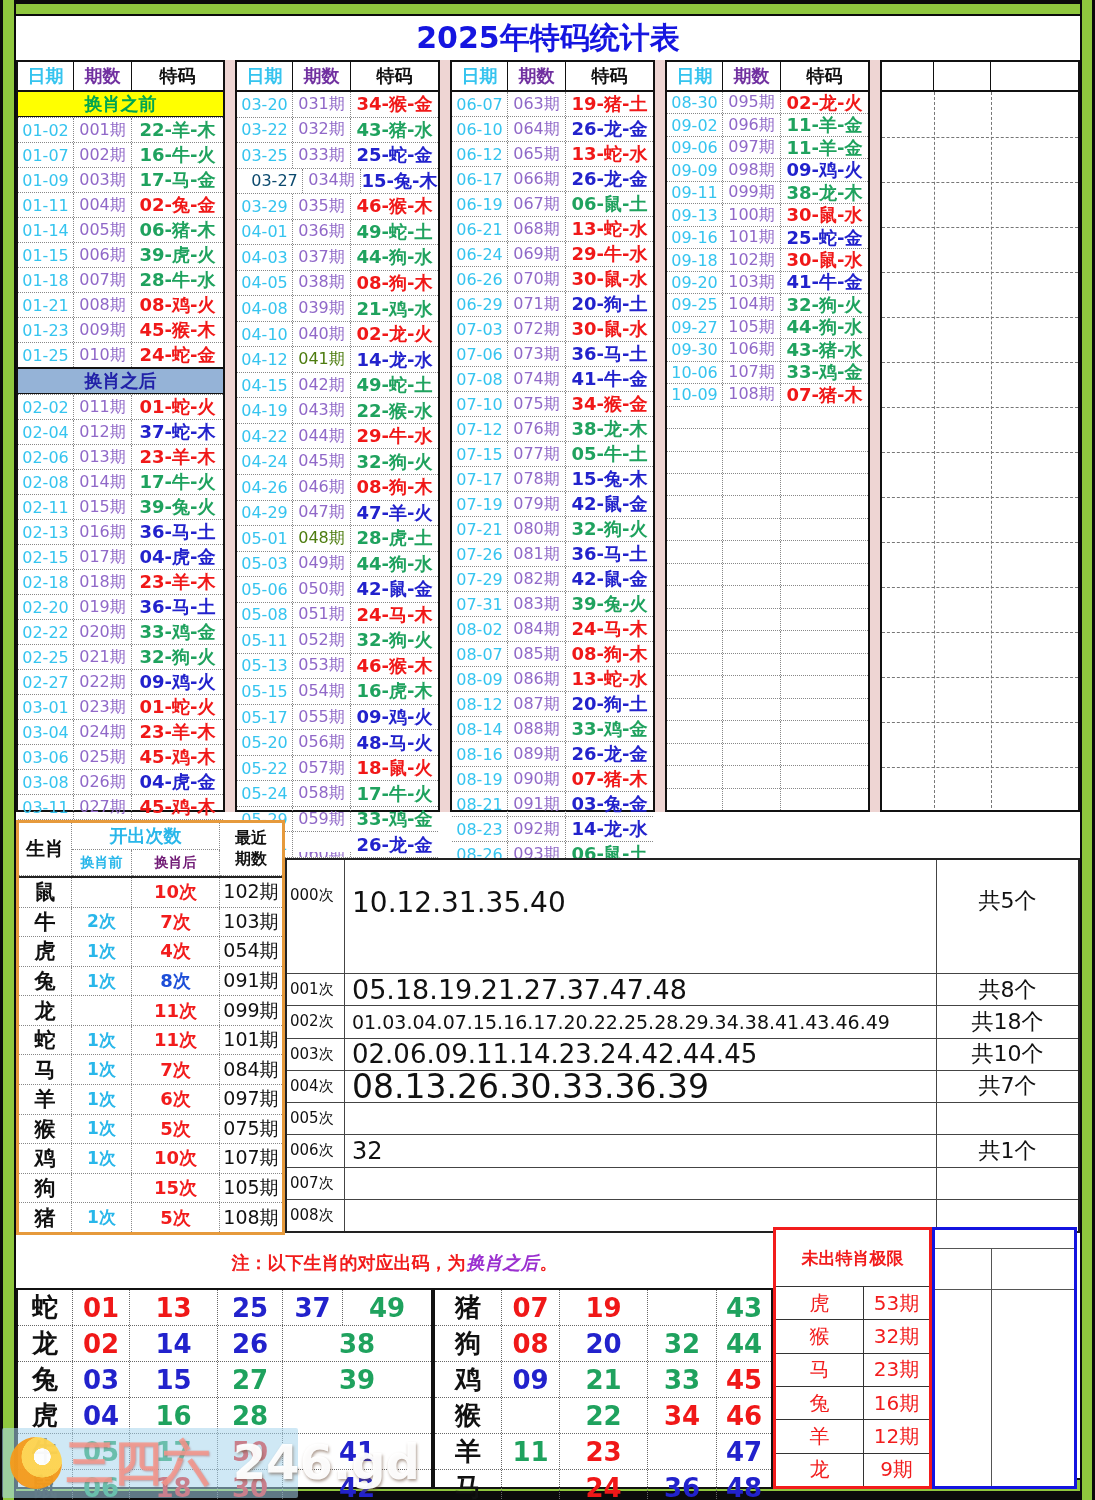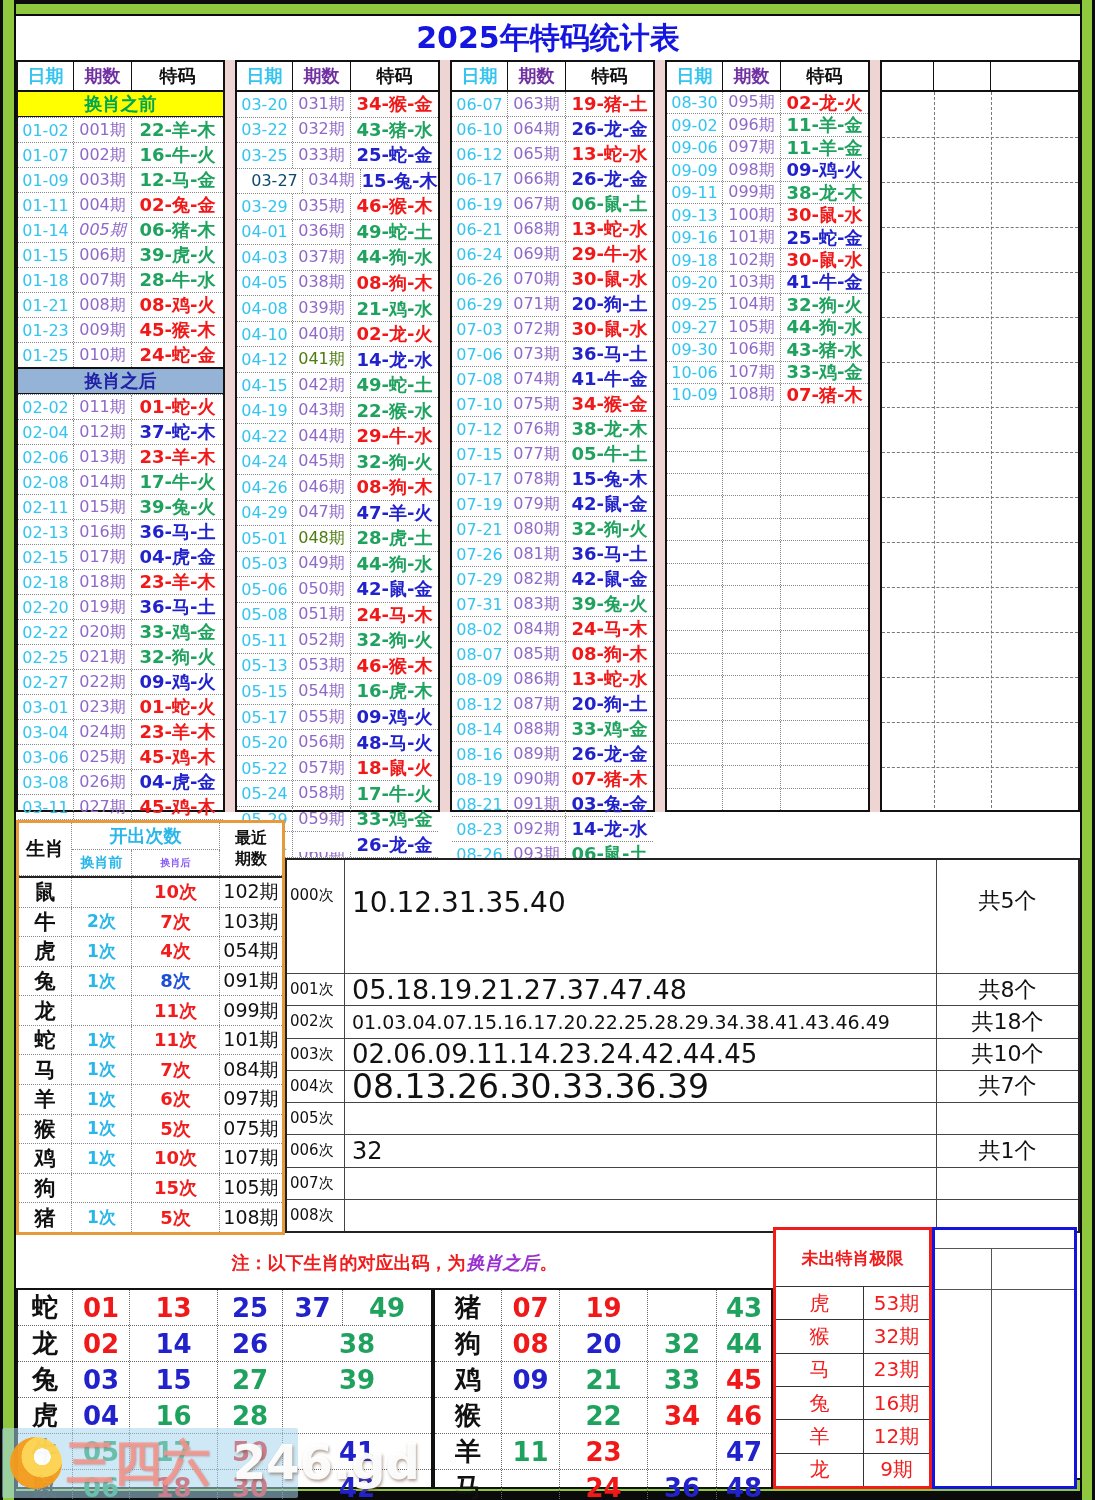--- a/index.html
+++ b/index.html
@@ -115,30 +115,30 @@
             <div class="c code" style="color: rgb(31, 162, 94);">22-羊-木</div>
           </div>
           <div class="mrow">
             <div class="c date" style="color: rgb(53, 196, 239);">01-07</div>
             <div class="c per" style="color: rgb(144, 104, 200);">002期</div>
             <div class="c code" style="color: rgb(31, 162, 94);">16-牛-火</div>
           </div>
           <div class="mrow">
             <div class="c date" style="color: rgb(53, 196, 239);">01-09</div>
             <div class="c per" style="color: rgb(144, 104, 200);">003期</div>
-            <div class="c code" style="color: rgb(31, 162, 94);">12-马-金</div>
+            <div class="c code" style="color: rgb(31, 162, 94);">17-马-金</div>
           </div>
           <div class="mrow">
             <div class="c date" style="color: rgb(53, 196, 239);">01-11</div>
             <div class="c per" style="color: rgb(144, 104, 200);">004期</div>
             <div class="c code" style="color: rgb(240, 24, 24);">02-兔-金</div>
           </div>
           <div class="mrow">
             <div class="c date" style="color: rgb(53, 196, 239);">01-14</div>
-            <div class="c per" style="color: rgb(144, 104, 200); font-style: italic;">005期</div>
+            <div class="c per" style="color: rgb(144, 104, 200);">005期</div>
             <div class="c code" style="color: rgb(31, 162, 94);">06-猪-木</div>
           </div>
           <div class="mrow">
             <div class="c date" style="color: rgb(53, 196, 239);">01-15</div>
             <div class="c per" style="color: rgb(144, 104, 200);">006期</div>
             <div class="c code" style="color: rgb(31, 162, 94);">39-虎-火</div>
           </div>
           <div class="mrow">
             <div class="c date" style="color: rgb(53, 196, 239);">01-18</div>
             <div class="c per" style="color: rgb(144, 104, 200);">007期</div>
@@ -802,21 +802,21 @@
         <div class="hline" style="top: 630px;"></div>
         <div class="hline" style="top: 675px;"></div>
       </div>
   </div>
 
   <div id="stats-table" style="border-color: rgb(230, 154, 60);">
     <div id="st-head">
         <div class="sc" style="left: 0px; top: 0px; width: 53px; height: 53px; font-size: 19px; color: rgb(17, 17, 17);">生肖</div>
         <div class="sc" style="left: 53px; top: 0px; width: 148px; height: 27px; font-size: 18px; color: rgb(41, 183, 234);">开出次数</div>
         <div class="sc" style="left: 53px; top: 27px; width: 60px; height: 26px; font-size: 14px; color: rgb(41, 183, 234);">换肖前</div>
-        <div class="sc" style="left: 113px; top: 27px; width: 88px; height: 26px; font-size: 10px; color: #8b5cf6; text-align: center;">换肖后</div>
+        <div class="sc" style="left: 113px; top: 27px; width: 88px; height: 26px; font-size: 14px; color: #701a75; text-align: center;">换肖后</div>
         <div class="sc" style="left: 201px; top: 0px; width: 62px; height: 53px; font-size: 16px; color: rgb(17, 17, 17); white-space: pre-line; border-right: none; text-align: center;">最近
 期数</div>
       </div>
     <div id="st-body">
         <div class="st-row">
           <div class="stc z">鼠</div>
           <div class="stc cyv" style="color: rgb(41, 183, 234);"></div>
           <div class="stc rdv" style="color: rgb(242, 28, 28);">10次</div>
           <div class="stc rec">102期</div>
         </div>

